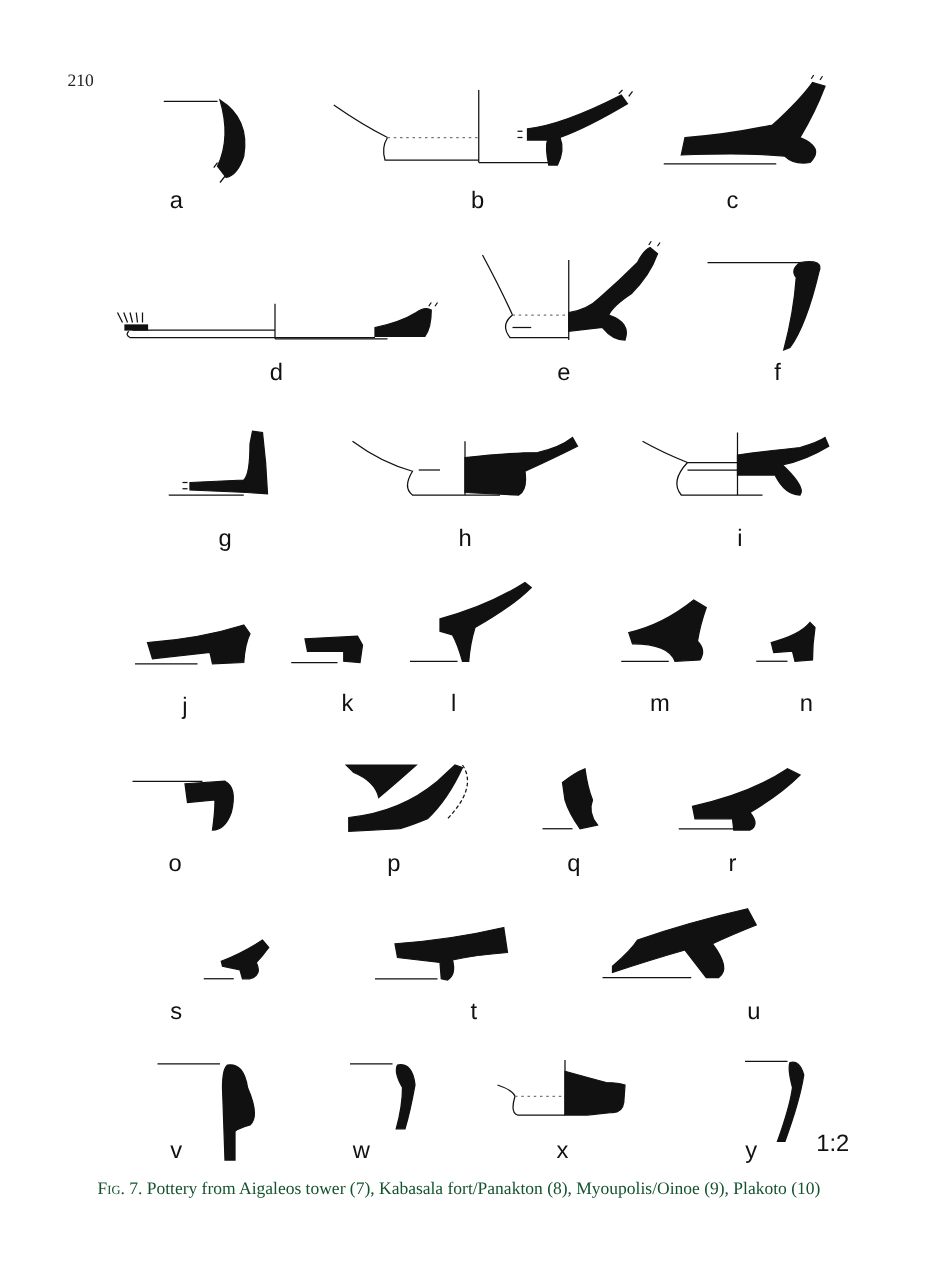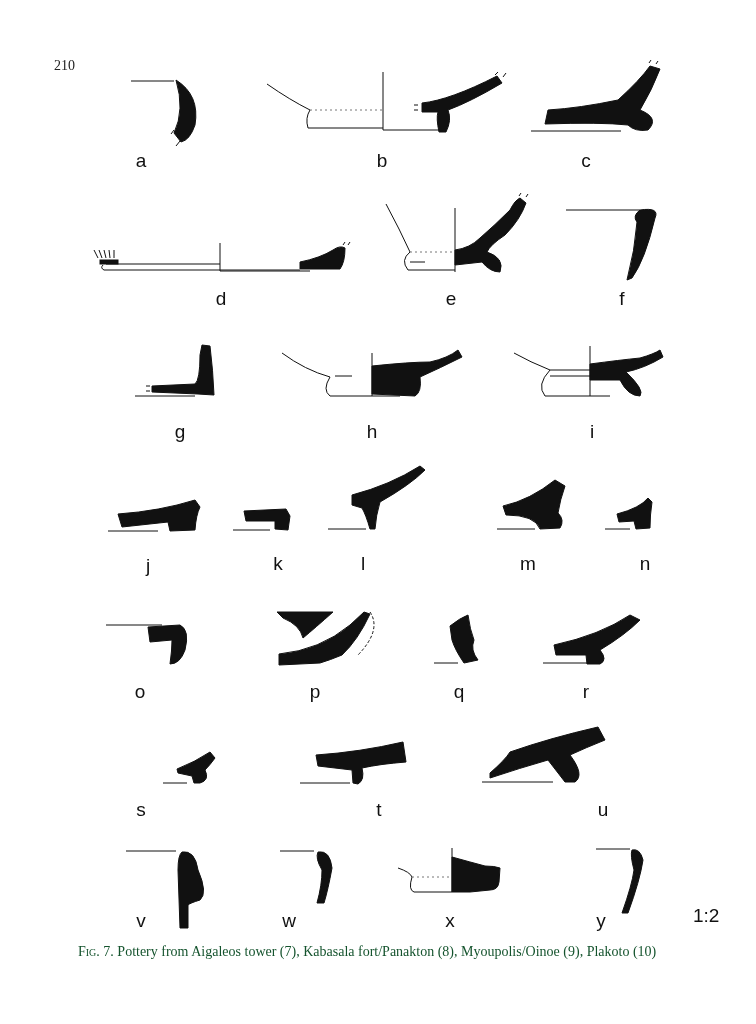--- a/index.html
+++ b/index.html
@@ -1,20 +1,20 @@
 <!DOCTYPE html>
 <html><head>
 <meta charset="utf-8">
 <style>
   html, body { margin: 0; padding: 0; background: #ffffff; }
   body { width: 756px; height: 1024px; position: relative; overflow: hidden; font-family: "Liberation Serif", serif; color: #111; }
   .page-num { position: absolute; left: 54px; top: 58px; font-family: "Liberation Serif", serif; font-size: 14px; color: #222; text-align: right; }
   .fig { position: absolute; left: 0; top: 0; width: 756px; height: 1024px; }
   .lbl { position: absolute; font-family: "Liberation Sans", sans-serif; font-size: 19px; color: #111; transform: translateX(-50%); line-height: 1; }
-  .scale { position: absolute; font-family: "Liberation Sans", sans-serif; font-size: 19px; color: #111; left: 653px; top: 905px; margin-left: 40px; }
+  .scale { position: absolute; font-family: "Liberation Sans", sans-serif; font-size: 19px; color: #111; left: 653px; top: 905px; }
   .caption { position: absolute; left: 78px; top: 944px; font-family: Liberation Serif, serif; font-size: 14px; color: #14532d; white-space: nowrap; }
   .caption .sc { font-variant: small-caps; }
 </style>
 </head>
 <body>
 
 <div class="page-num">210</div>
 
 <svg class="fig" viewBox="0 0 756 1024" xmlns="http://www.w3.org/2000/svg">
   <g fill="#111" stroke="#111" stroke-width="1">

